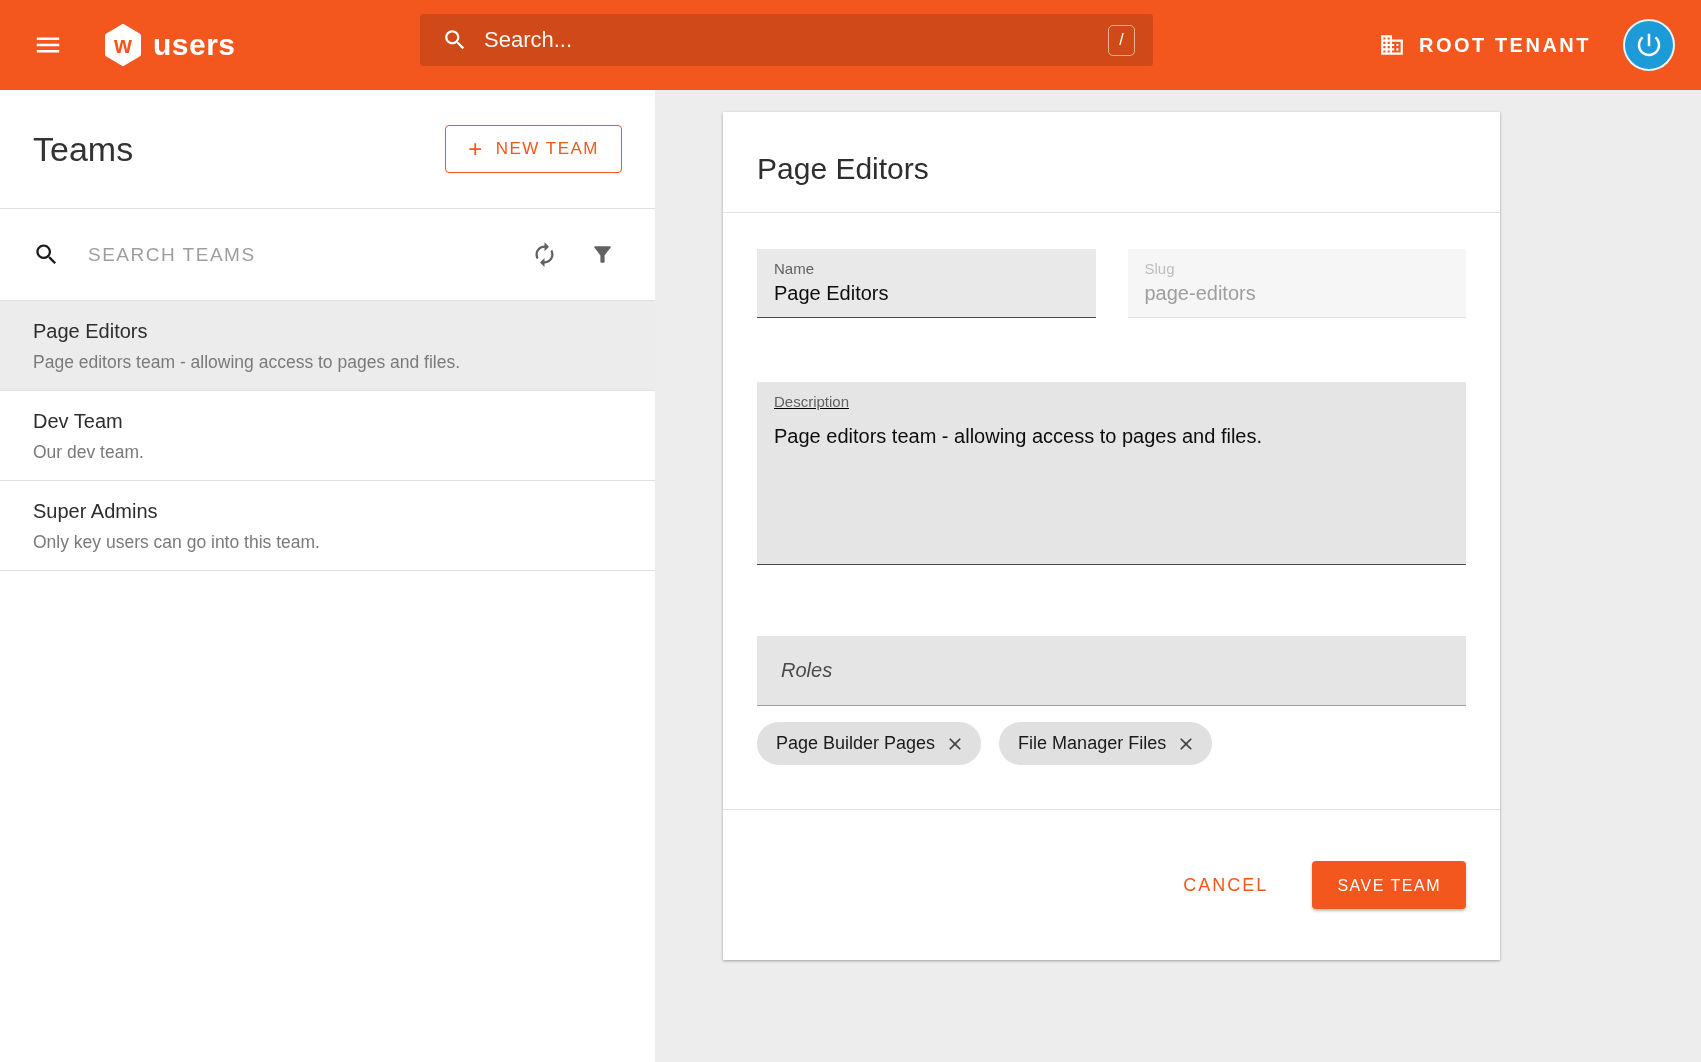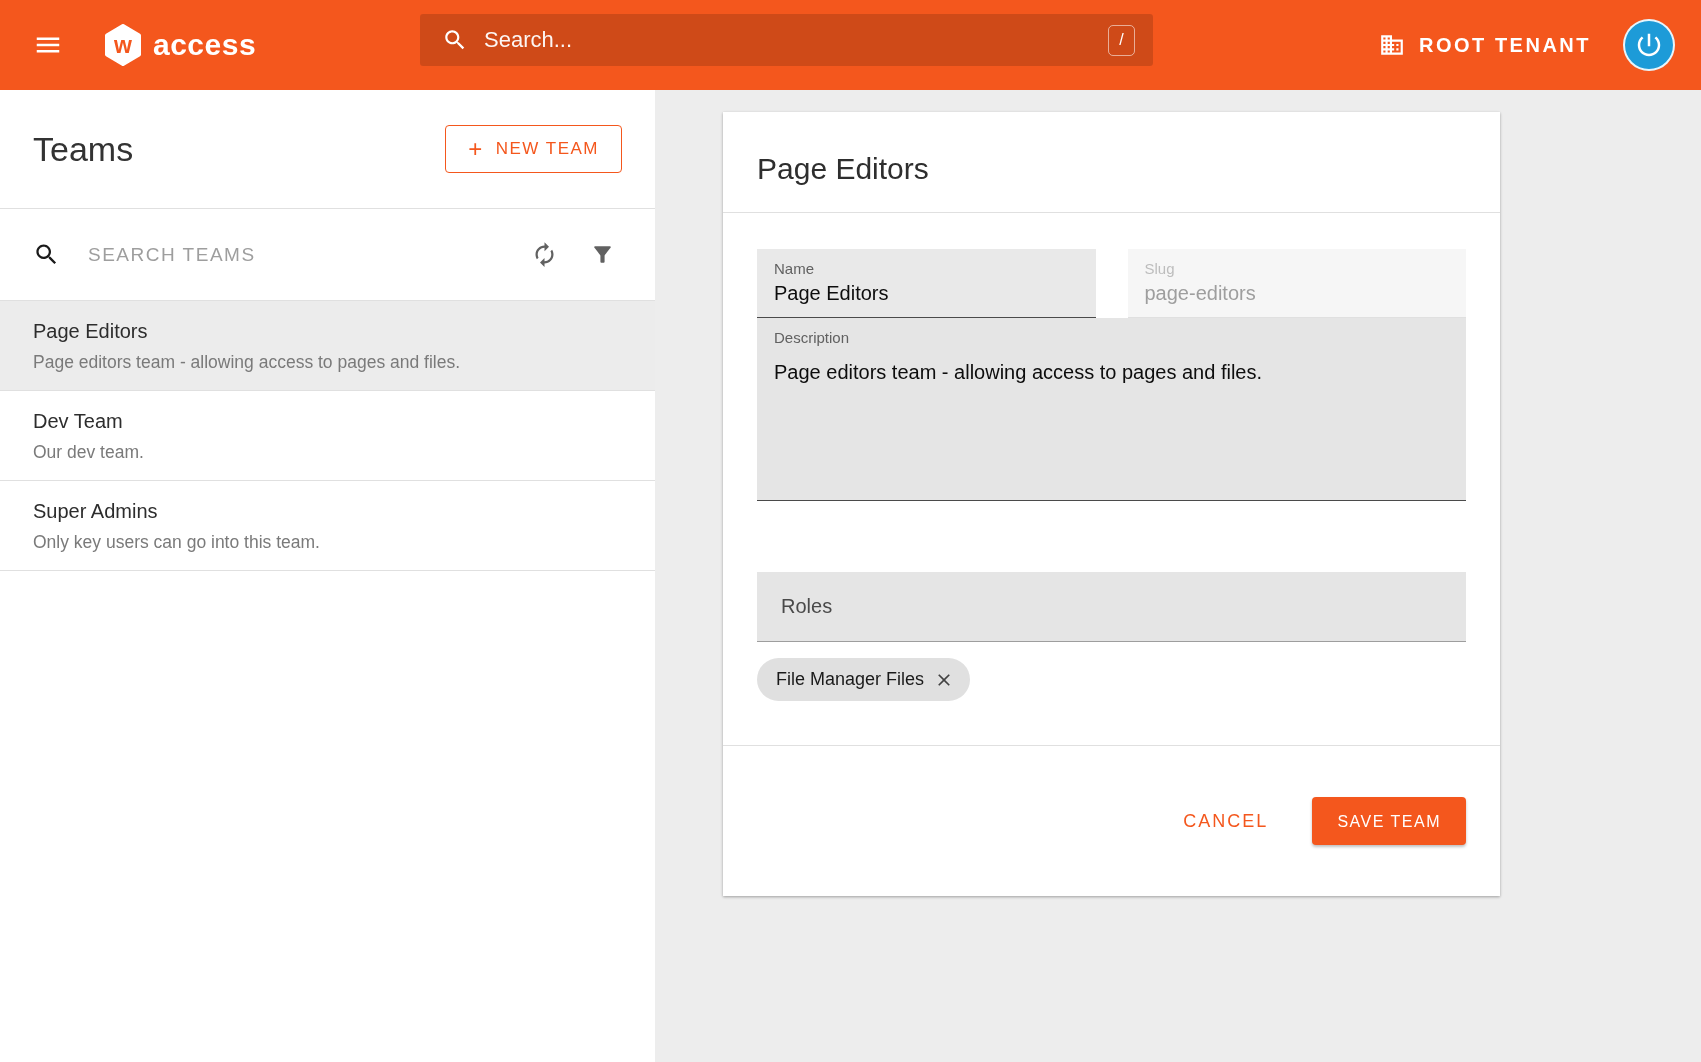--- a/index.html
+++ b/index.html
@@ -83,29 +83,29 @@
     border-bottom: 1px solid #4a4a4a; padding: 11px 17px 12px;
   }
   .tf-label { display: block; font-size: 15px; color: #616161; }
   .textfield input {
     width: 100%; border: none; outline: none; background: transparent;
     font-size: 20px; color: #0d0d0d; padding-top: 5px;
   }
   .textfield.disabled { background: #f6f6f6; border-bottom-color: #e0e0e0; }
   .textfield.disabled .tf-label { color: #bdbdbd; }
   .textfield.disabled input { color: #9e9e9e; }
-  .textarea-field { background: #e5e5e5; }
+  .textarea-field { margin-top: 64px; background: #e5e5e5; text-decoration: underline; }
   .textarea-field textarea {
     width: 100%; height: 138px; border: none; outline: none; background: transparent;
     font-size: 20px; color: #0d0d0d; resize: none; padding-top: 12px; line-height: 1.4;
   }
   .roles-field {
     margin-top: 71px; height: 70px; background: #e5e5e5;
     border-bottom: 1px solid #9e9e9e; display: flex; align-items: center;
-    padding: 0 24px; font-size: 20px; color: #4a4a4a; cursor: pointer;
+    padding: 0 24px; font-size: 20px; color: #4a4a4a; cursor: pointer; font-style: italic;
   }
   .chips { margin-top: 16px; display: flex; gap: 18px; }
   .chip {
     display: inline-flex; align-items: center; height: 43px;
     background: #e0e0e0; border-radius: 22px; padding: 0 10px 0 19px;
     font-size: 18px; color: #1a1a1a;
   }
   .chip-x { width: 32px; height: 32px; display: flex; align-items: center; justify-content: center; margin-left: 4px; }
   .card-footer {
     border-top: 1px solid #e0e0e0; height: 151px;
@@ -125,21 +125,21 @@
   <button class="hamburger" aria-label="Menu">
     <svg width="30" height="30" viewBox="0 0 24 24">
         <path fill="#ffffff" d="M3 18h18v-2H3v2zm0-5h18v-2H3v2zm0-7v2h18V6H3z"></path>
       </svg>
   </button>
   <div class="brand">
     <svg width="38" height="42" viewBox="0 0 38 42">
       <polygon points="19,2 35,11.5 35,30.5 19,40 3,30.5 3,11.5" fill="#ffffff" stroke="#ffffff" stroke-width="4" stroke-linejoin="round"></polygon>
       <text x="19" y="29" text-anchor="middle" font-size="23" font-weight="bold" fill="#F4571D" font-family="Liberation Sans, sans-serif">w</text>
     </svg>
-    <span class="brand-text">access</span>
+    <span class="brand-text">users</span>
   </div>
   <div class="searchbar">
     <svg width="26" height="26" viewBox="0 0 24 24">
         <path fill="#ffffff" d="M15.5 14h-.79l-.28-.27C15.41 12.59 16 11.11 16 9.5 16 5.91 13.09 3 9.5 3S3 5.91 3 9.5 5.91 16 9.5 16c1.61 0 3.09-.59 4.23-1.57l.27.28v.79l5 4.99L20.49 19l-4.99-5zm-6 0C7.01 14 5 11.99 5 9.5S7.01 5 9.5 5 14 7.01 14 9.5 11.99 14 9.5 14z"></path>
       </svg>
     <input type="text" placeholder="Search..." style="">
     <span class="slash-badge">/</span>
   </div>
   <div class="topbar-right">
     <div class="tenant">
@@ -218,20 +218,28 @@
         </div>
         <label class="textfield textarea-field">
           <span class="tf-label">Description</span>
           <textarea style="">Page editors team - allowing access to pages and files.</textarea>
         </label>
         <div class="roles-field">
           <span>Roles</span>
         </div>
         <div class="chips">
           <span class="chip">
+            <span>Page Builder Pages</span>
+            <button class="chip-x">
+              <svg width="20" height="20" viewBox="0 0 24 24">
+                  <path fill="#424242" d="M19 6.41 17.59 5 12 10.59 6.41 5 5 6.41 10.59 12 5 17.59 6.41 19 12 13.41 17.59 19 19 17.59 13.41 12z"></path>
+                </svg>
+            </button>
+          </span>
+          <span class="chip">
             <span>File Manager Files</span>
             <button class="chip-x">
               <svg width="20" height="20" viewBox="0 0 24 24">
                   <path fill="#424242" d="M19 6.41 17.59 5 12 10.59 6.41 5 5 6.41 10.59 12 5 17.59 6.41 19 12 13.41 17.59 19 19 17.59 13.41 12z"></path>
                 </svg>
             </button>
           </span>
         </div>
       </div>
       <div class="card-footer">

